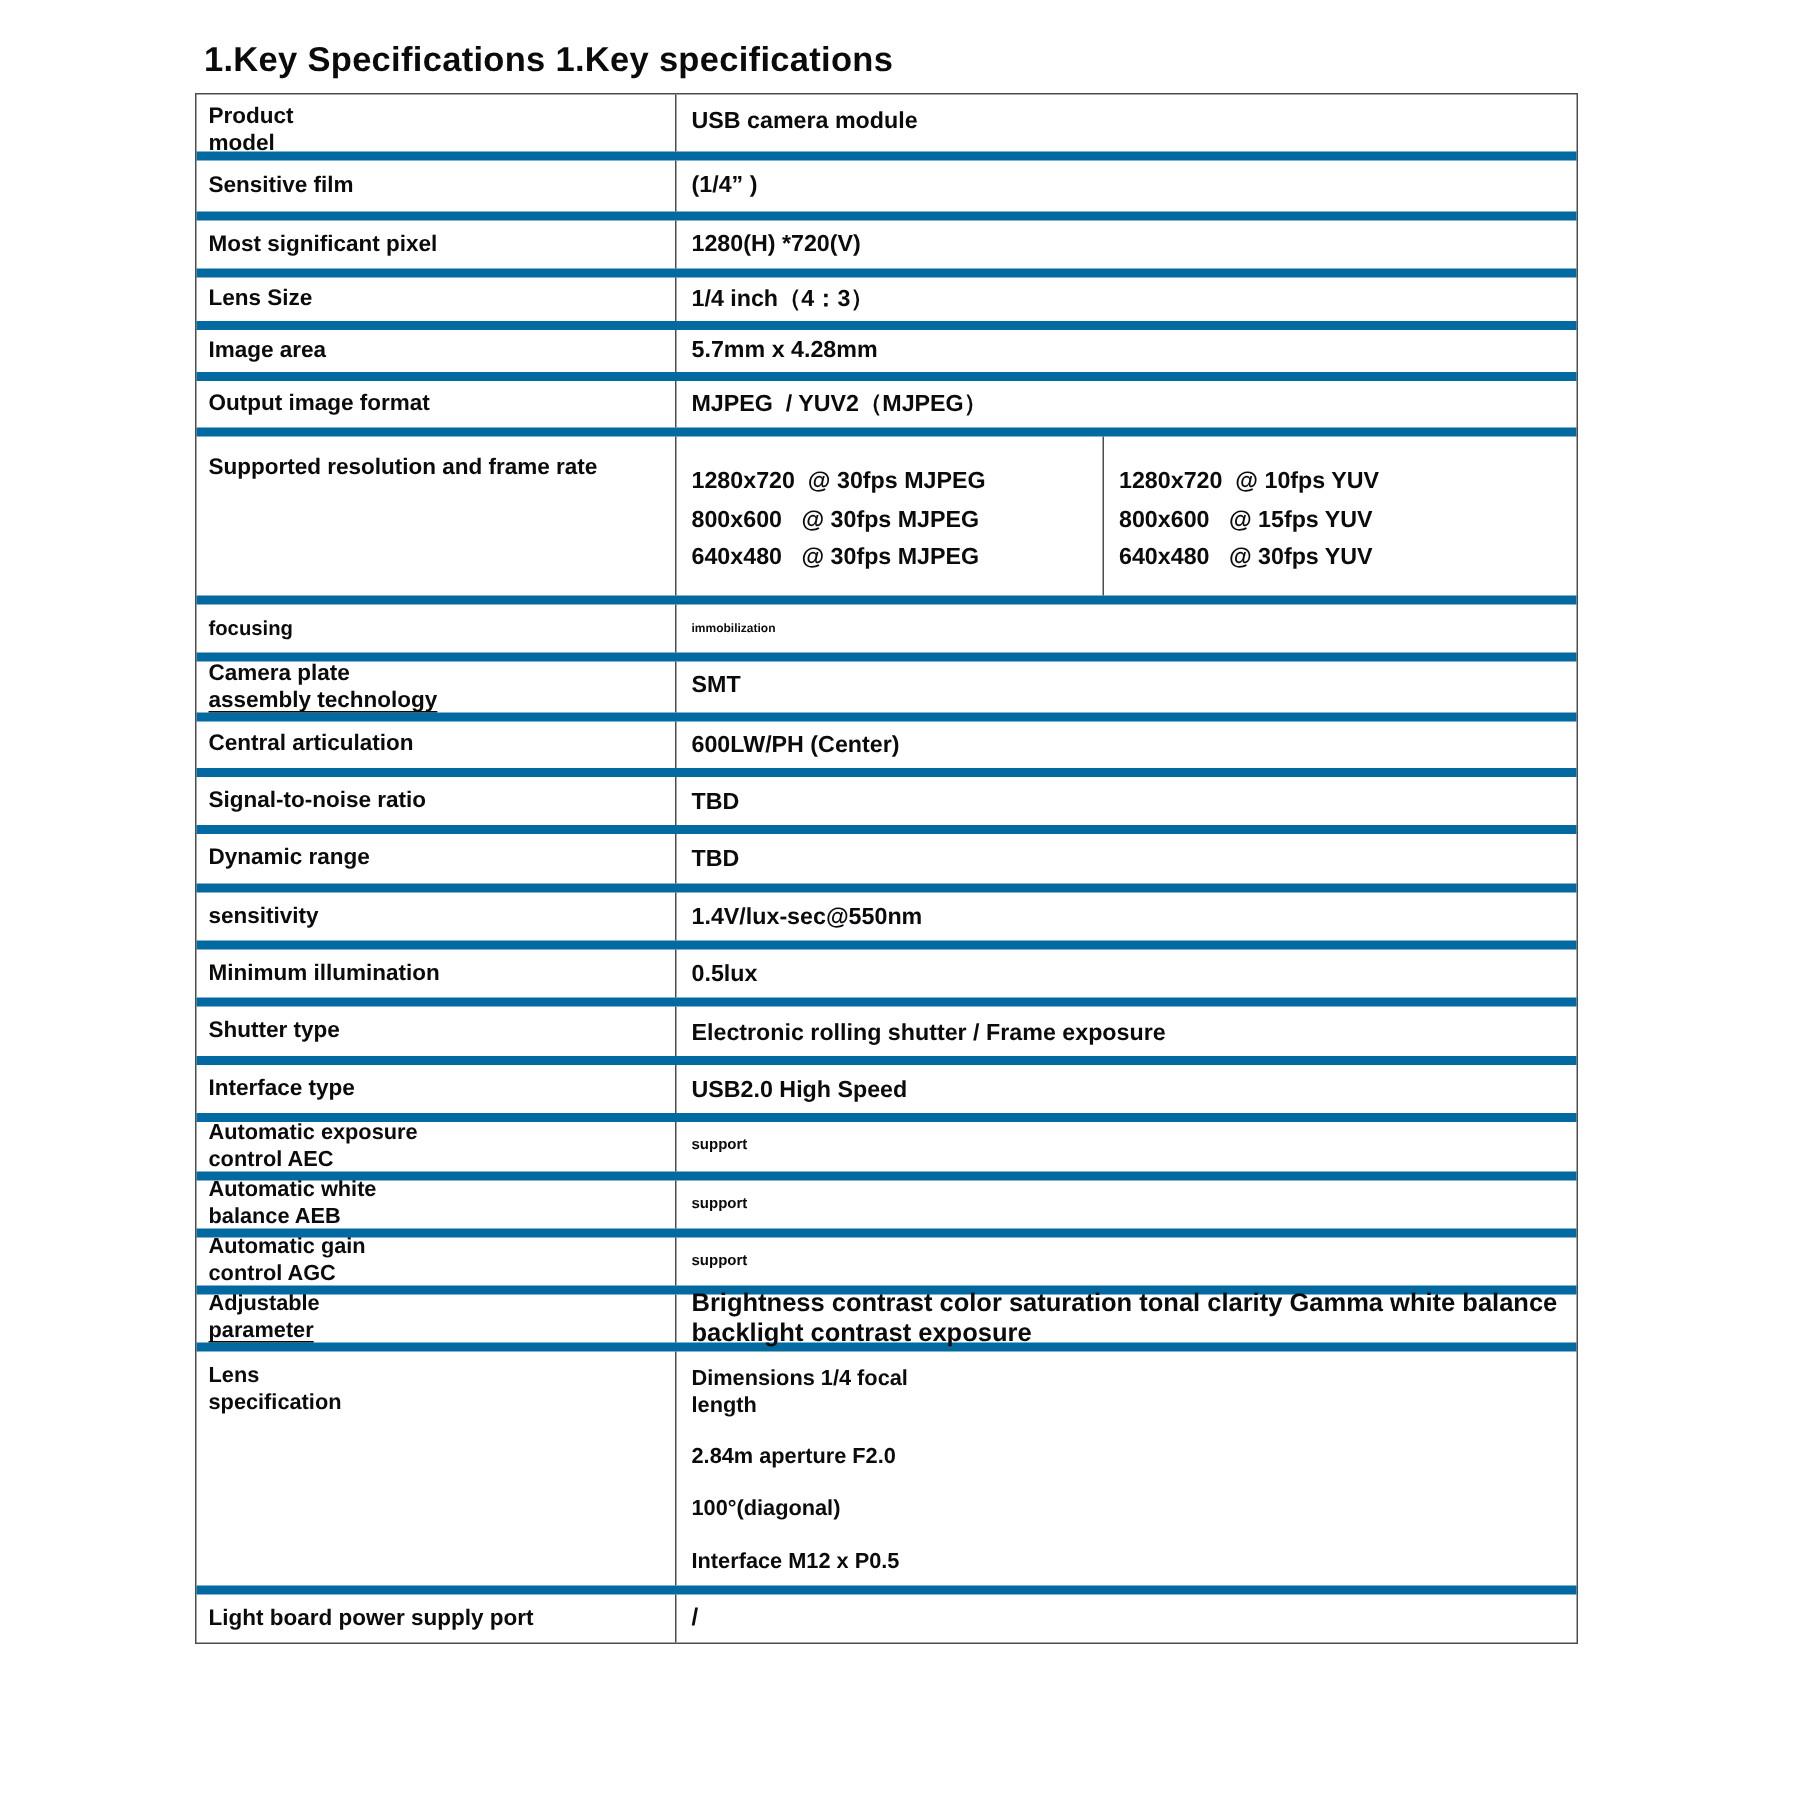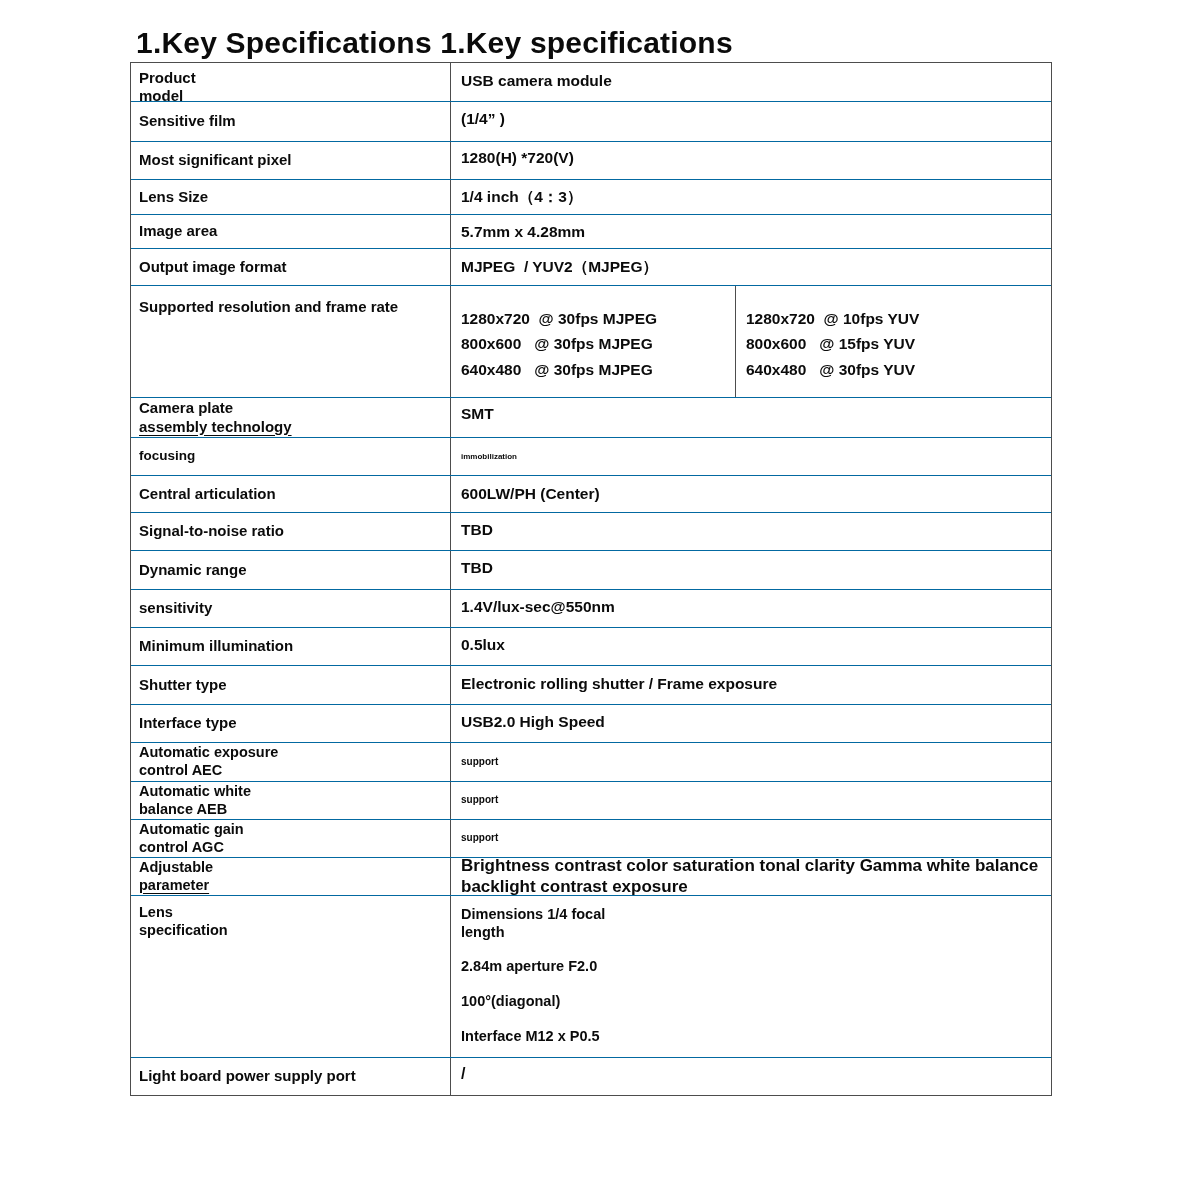--- a/index.html
+++ b/index.html
@@ -2,27 +2,27 @@
 <html><head>
 <meta charset="utf-8">
 <style>
   html,body { margin:0; padding:0; background:#ffffff; }
   .page {
     position:relative; width:1200px; height:1200px; background:#ffffff;
     font-family:"Liberation Sans", sans-serif; color:#0b0b0b; overflow:hidden;
   }
   .title {
     position:absolute; left:136px; top:26px;
-    font-size:30px; font-weight:700; letter-spacing:0.2px;
+    font-size:23px; font-weight:700; letter-spacing:0.2px;
   }
   .spec-table {
     position:absolute; left:130px; top:62px; width:922px;
     border:1px solid #4d4d4d; box-sizing:border-box; background:#fff;
   }
-  .row { display:flex; border-top:1px solid #0369a1; box-sizing:border-box; }
+  .row { display:flex; border-top:6px solid #0369a1; box-sizing:border-box; }
   .row:first-child { border-top:none;justify-content:space-between; }
   .lbl {
     width:320px; box-sizing:border-box; border-right:1px solid #4d4d4d;
     padding:3px 6px 3px 8px; display:flex; flex-direction:column; justify-content:center;
     font-weight:700; font-size:15px; line-height:1.22; white-space:pre-line;
   }
   .lbl span { display:block; }
   .val {
     flex:1; box-sizing:border-box; padding:3px 8px 3px 10px;
     display:flex; flex-direction:column; justify-content:center;
@@ -94,31 +94,31 @@
           <div>640x480   @ 30fps MJPEG</div>
         </div>
         <div class="res-col res-right">
           <div>1280x720  @ 10fps YUV</div>
           <div>800x600   @ 15fps YUV</div>
           <div>640x480   @ 30fps YUV</div>
         </div>
       </div>
     </div>
 
+    <div class="row" style="height:38px">
+      <div class="lbl" style="font-size:13.5px">focusing</div>
+      <div class="val tiny-val">immobilization</div>
+    </div>
+
     <div class="row" style="height:40px">
       <div class="lbl">
         <span>Camera plate</span>
         <span class="u">assembly technology</span>
       </div>
       <div class="val top" style="padding-top:6px">SMT</div>
-    </div>
-
-    <div class="row" style="height:38px">
-      <div class="lbl" style="font-size:13.5px">focusing</div>
-      <div class="val tiny-val">immobilization</div>
     </div>
 
     <div class="row" style="height:37px">
       <div class="lbl">Central articulation</div>
       <div class="val">600LW/PH (Center)</div>
     </div>
 
     <div class="row" style="height:38px">
       <div class="lbl">Signal-to-noise ratio</div>
       <div class="val top" style="padding-top:7px">TBD</div>

